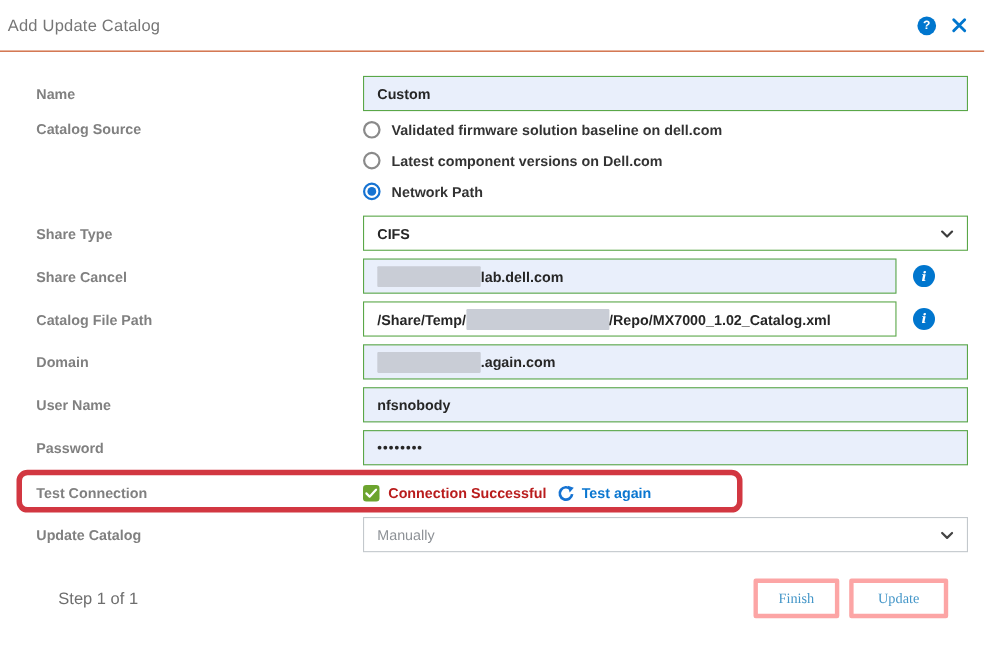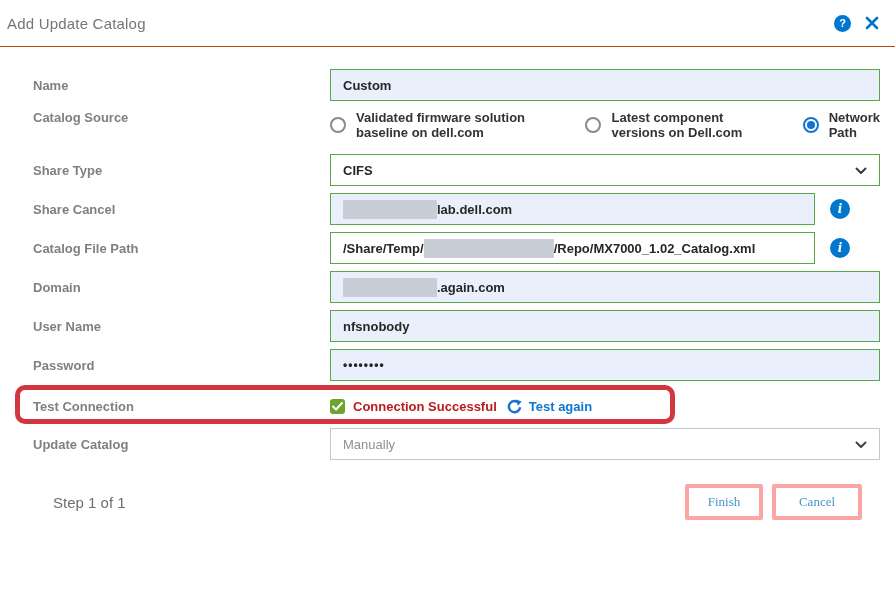--- a/index.html
+++ b/index.html
@@ -33,21 +33,21 @@
 
   .redact { display:inline-block; height:19px; background:#c9cdd6; border-radius:1px; }
   .redact.w94 { width:94px; }
   .redact.w130 { width:130px; }
 
   .info-icon { width:20px; height:20px; border-radius:50%; background:#0076ce; color:#fff; font-size:12px; font-weight:bold;
                display:flex; align-items:center; justify-content:center; margin-left:15px; cursor:pointer; flex:none;
                font-family:"DejaVu Serif", serif; font-style:italic; }
 
   
-  .radio-group { display:flex; gap:25px; padding-top:2px; }
+  .radio-group { display:flex; flex-direction:column; gap:12px; padding-top:2px; }
   .radio-opt { display:flex; align-items:center; cursor:pointer; }
   .radio-circle { width:16px; height:16px; border-radius:50%; border:2px solid #8a8a8a; background:#fff; margin-right:10px; flex:none;
                   display:flex; align-items:center; justify-content:center; }
   .radio-opt.checked .radio-circle { border-color:#1673d2; }
   .radio-opt.checked .radio-circle::after { content:""; width:8px; height:8px; border-radius:50%; background:#1673d2; }
   .radio-label { font-size:13px; font-weight:bold; color:#333; }
   .row-top { align-items:flex-start; margin-bottom:14px; }
   .row-top .field-label { padding-top:2px; }
 
   
@@ -210,17 +210,17 @@
               </svg>
           </span>
         </div>
       </div>
     </div>
 
     <div class="dlg-footer">
       <div class="step-text">Step 1 of 1</div>
       <div class="ftr-spacer"></div>
       <button class="btn btn-finish">Finish</button>
-      <button class="btn btn-cancel">Cancel</button>
+      <button class="btn btn-cancel">Update</button>
     </div>
 
   </div>
 </div>
 
 </body></html>

